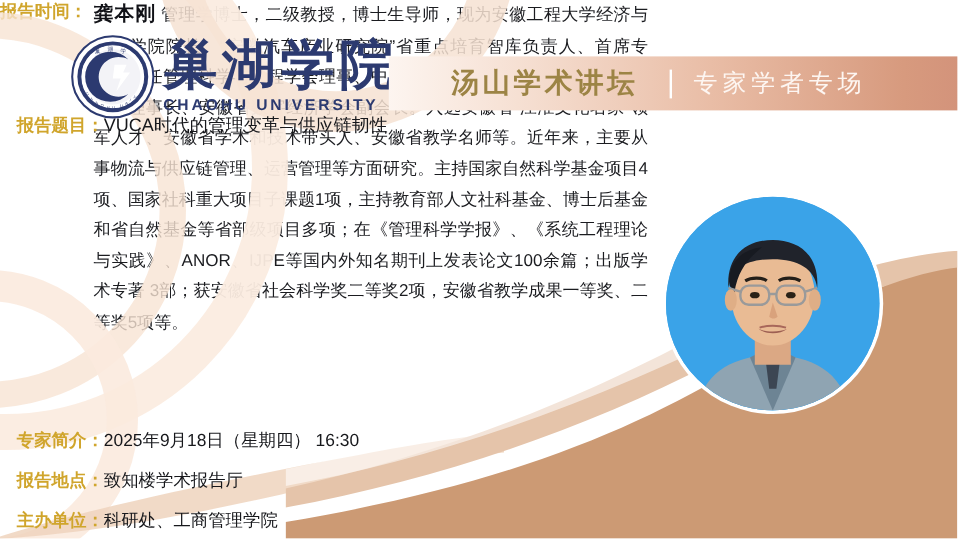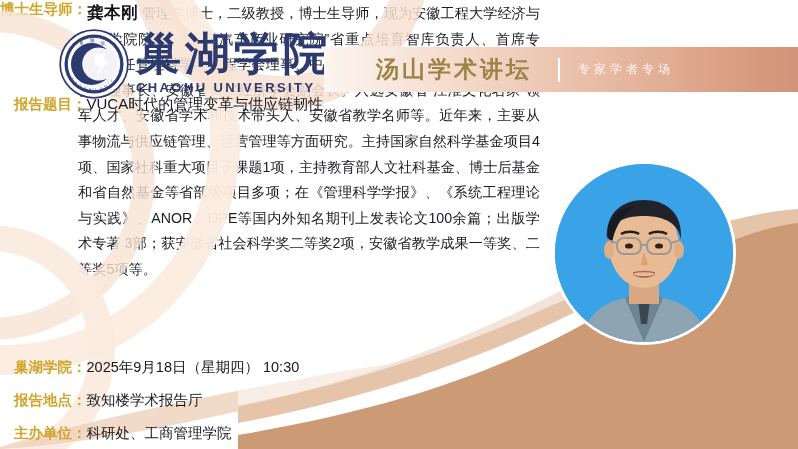--- a/index.html
+++ b/index.html
@@ -75,21 +75,21 @@
     white-space: nowrap;
   }
   .band-sep {
     width: 2px; height: 24px;
     background: #ffffff;
     margin: 0 18px 0 26px;
     flex: none;
   }
   .band-sub {
     font-family: Liberation Sans, sans-serif;
-    font-size: 12px; font-weight: 400;
+    font-size: 20px; font-weight: 400;
     letter-spacing: 4px;
     color: #fdf6f2;
     white-space: nowrap;
   }
 
   
   .logo-block {
     position: absolute;
     left: 58px; top: 28px;
     display: flex; align-items: center;
@@ -239,21 +239,21 @@
       <span class="band-sub">专家学者专场</span>
     </div>
   </div>
 
   <div class="row row-topic">
     <span class="label">报告题目：</span>
     <span class="value">VUCA时代的管理变革与供应链韧性</span>
   </div>
 
   <div class="row-bio">
-    <span class="label">博士生导师：</span>
+    <span class="label">报告时间：</span>
     <div class="bio-body">
       <span class="bio-name">龚本刚</span><span class="bio-text"> 管理学博士，二级教授，博士生导师，现为安徽工程大学经济与管理学院院长、“安徽汽车产业研究院”省重点培育智库负责人、首席专家。兼任管理科学与工程学会理事、中国物流学会理事、安徽省管理学学会副理事长、安徽省数字经济学会副会长。入选安徽省“江淮文化名家”领军人才、安徽省学术和技术带头人、安徽省教学名师等。近年来，主要从事物流与供应链管理、运营管理等方面研究。主持国家自然科学基金项目4项、国家社科重大项目子课题1项，主持教育部人文社科基金、博士后基金和省自然基金等省部级项目多项；在《管理科学学报》、《系统工程理论与实践》、ANOR、IJPE等国内外知名期刊上发表论文100余篇；出版学术专著 3部；获安徽省社会科学奖二等奖2项，安徽省教学成果一等奖、二等奖5项等。</span>
     </div>
   </div>
 
   <div class="portrait">
     <svg viewBox="0 0 178 178" aria-hidden="true">
       <rect width="178" height="178" fill="#3aa3e8"></rect>
 
       <path d="M26,178 C30,146 58,132 89,132 C120,132 148,146 152,178 Z" fill="#8fa4b2"></path>
@@ -284,22 +284,22 @@
       <path d="M89,88 L86,100 C88,102 91,102 93,100 Z" fill="#d9a27c"></path>
       <path d="M77,110 C83,115 95,115 101,110 C95,113 83,113 77,110 Z" fill="#9d5f52"></path>
       <path d="M78,109 C84,107 94,107 100,109" stroke="#a8675a" stroke-width="1.6" fill="none"></path>
 
       <ellipse cx="54" cy="86" rx="5" ry="9" fill="#dfae86"></ellipse>
       <ellipse cx="124" cy="86" rx="5" ry="9" fill="#dfae86"></ellipse>
     </svg>
   </div>
 
   <div class="row row-time">
-    <span class="label">巢湖学院：</span>
-    <span class="value">2025年9月18日（星期四） 10:30</span>
+    <span class="label">专家简介：</span>
+    <span class="value">2025年9月18日（星期四） 16:30</span>
   </div>
   <div class="row row-host">
     <span class="label">主办单位：</span>
     <span class="value">科研处、工商管理学院</span>
   </div>
   <div class="row row-place">
     <span class="label">报告地点：</span>
     <span class="value">致知楼学术报告厅</span>
   </div>
 

